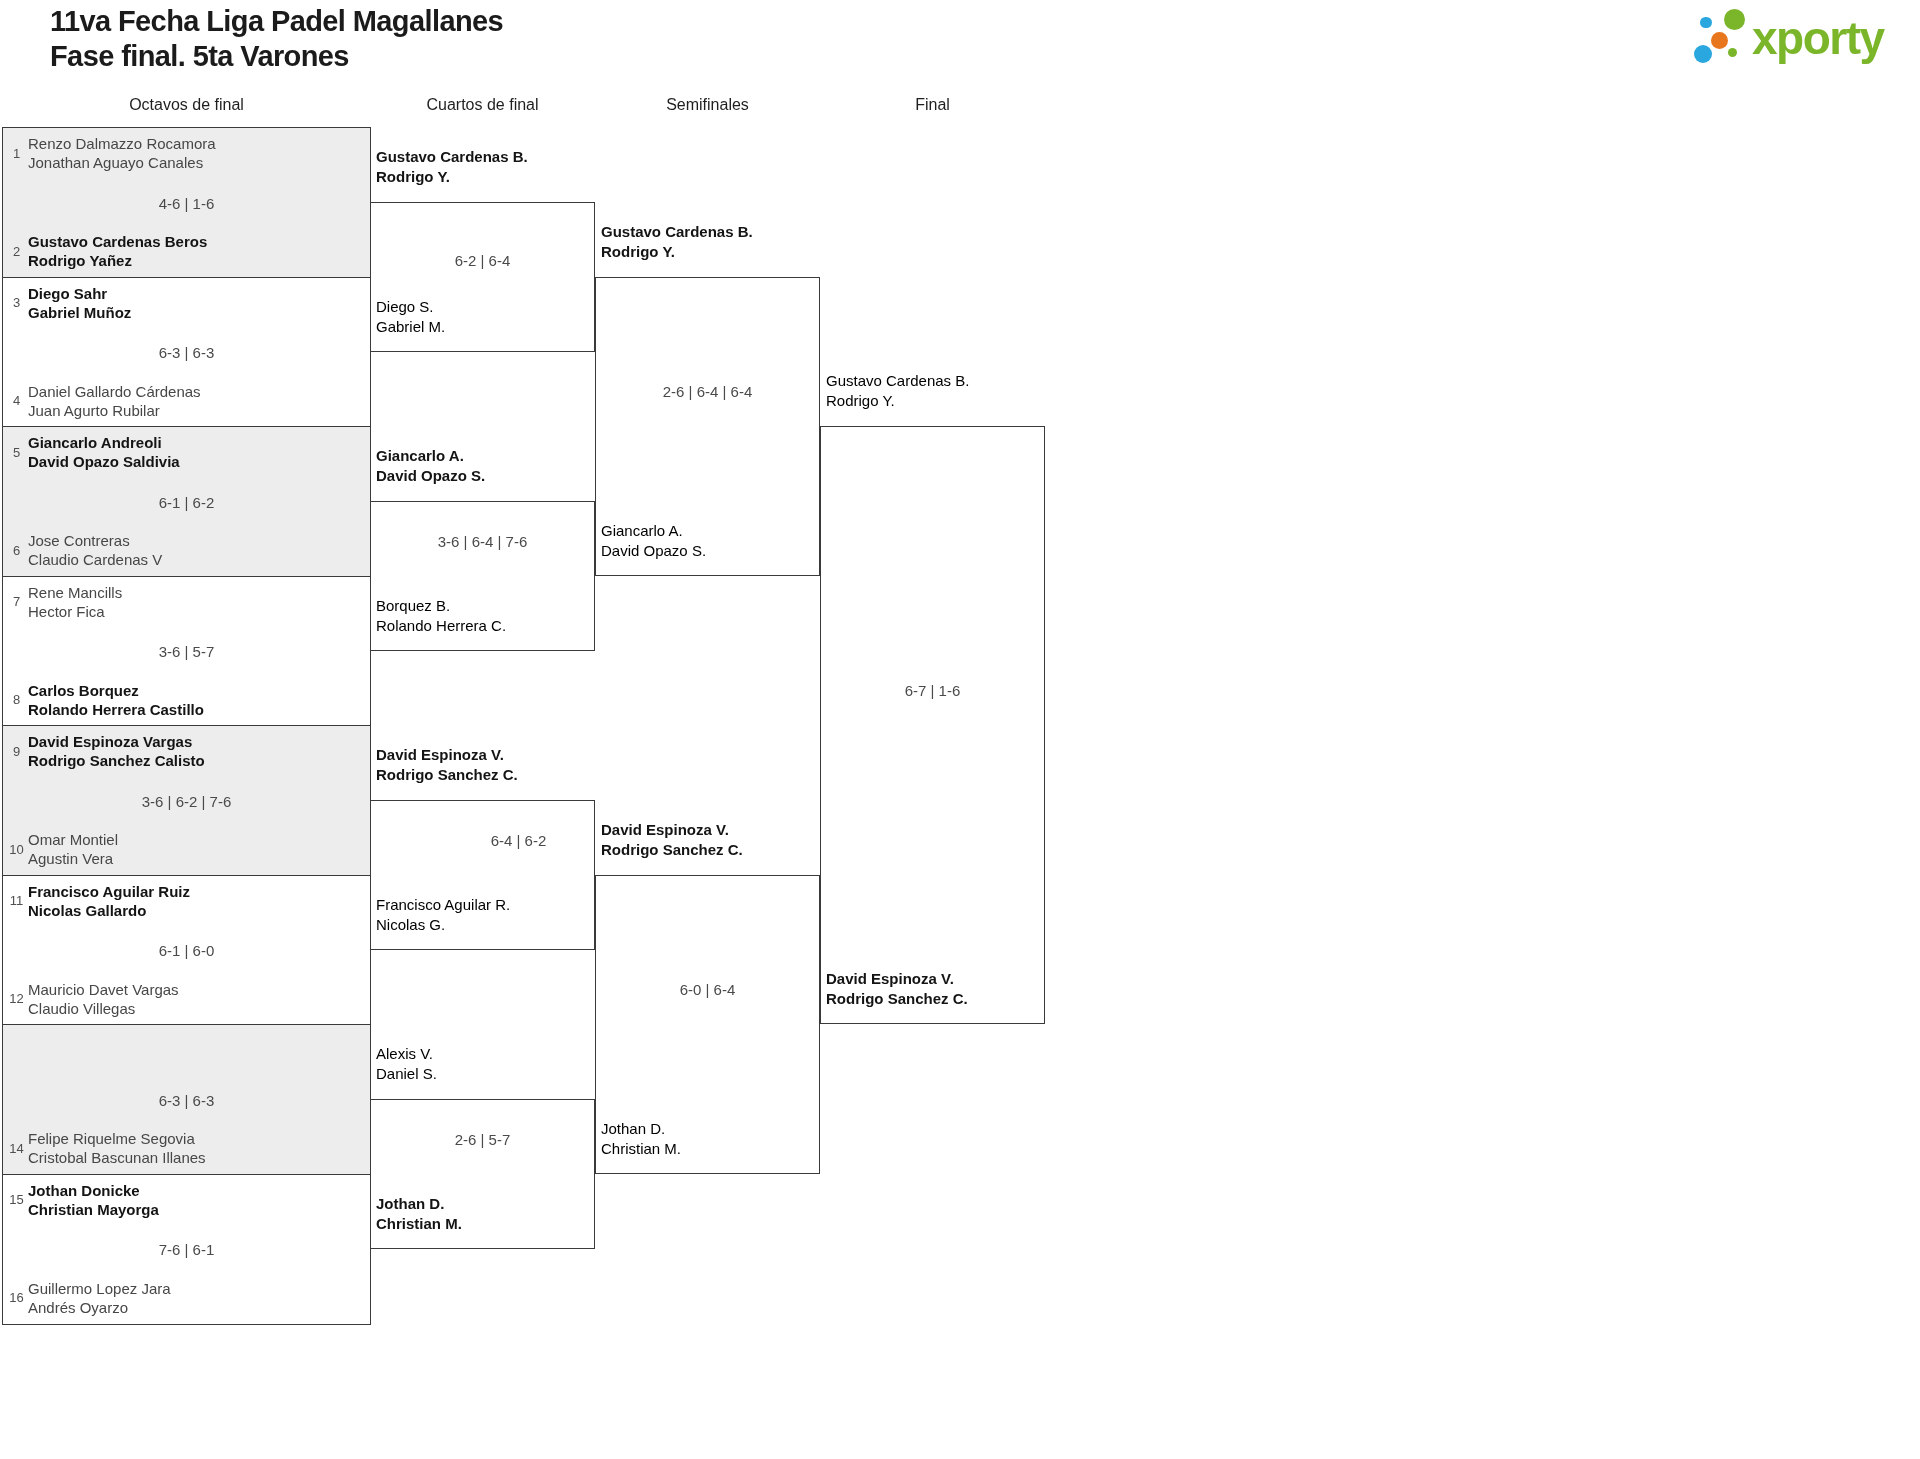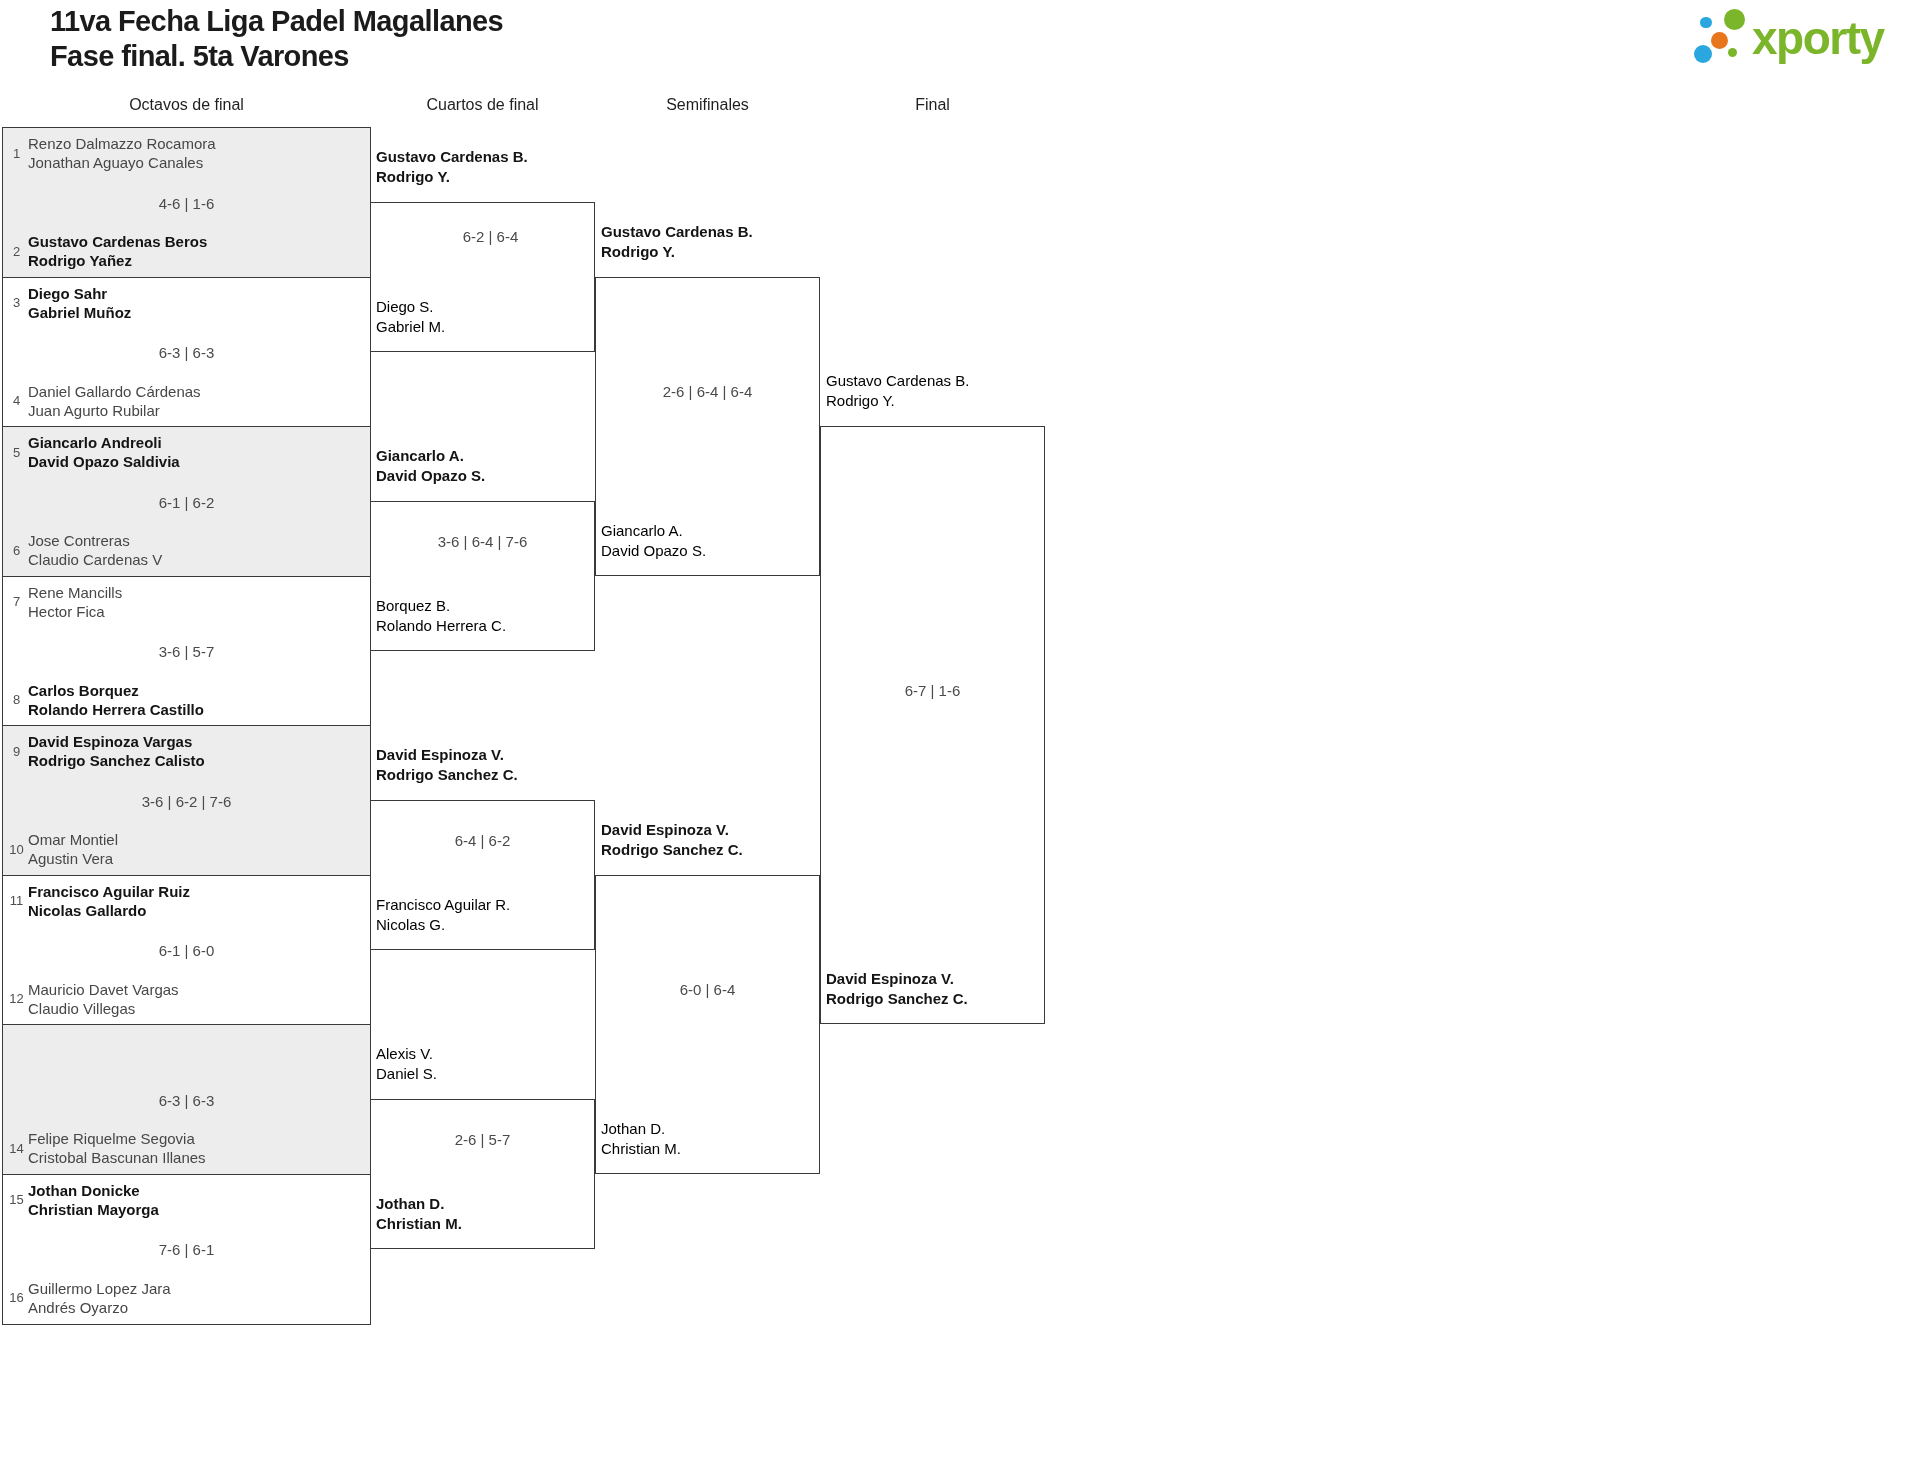--- a/index.html
+++ b/index.html
@@ -200,41 +200,41 @@
 
   <div class="rect" style="left:595px;top:276.5px;width:225px;height:299px;"></div>
   <div class="rect" style="left:595px;top:874.5px;width:225px;height:299px;"></div>
 
   <div class="rect" style="left:820px;top:426px;width:225px;height:598px;"></div>
 
   <div class="rlabel winner" style="left:376px;top:147px;">
     <div>Gustavo Cardenas B.</div>
       <div>Rodrigo Y.</div>
   </div>
-  <div class="rscore" style="left:370px;top:227px;padding-left:8px;">6-2 | 6-4</div>
+  <div class="rscore" style="left:370px;top:251px;">6-2 | 6-4</div>
   <div class="rlabel" style="left:376px;top:296.5px;">
     <div>Diego S.</div>
       <div>Gabriel M.</div>
   </div>
 
   <div class="rlabel winner" style="left:376px;top:446px;">
     <div>Giancarlo A.</div>
       <div>David Opazo S.</div>
   </div>
   <div class="rscore" style="left:370px;top:531.75px;">3-6 | 6-4 | 7-6</div>
   <div class="rlabel" style="left:376px;top:595.5px;">
     <div>Borquez B.</div>
       <div>Rolando Herrera C.</div>
   </div>
 
   <div class="rlabel winner" style="left:376px;top:745px;">
     <div>David Espinoza V.</div>
       <div>Rodrigo Sanchez C.</div>
   </div>
-  <div class="rscore" style="left:370px;top:830.75px;">6-4 | 6-2</div>
+  <div class="rscore" style="left:370px;top:830.75px;padding-left:36px;">6-4 | 6-2</div>
   <div class="rlabel" style="left:376px;top:894.5px;">
     <div>Francisco Aguilar R.</div>
       <div>Nicolas G.</div>
   </div>
 
   <div class="rlabel" style="left:376px;top:1044px;">
     <div>Alexis V.</div>
       <div>Daniel S.</div>
   </div>
   <div class="rscore" style="left:370px;top:1129.75px;">2-6 | 5-7</div>

